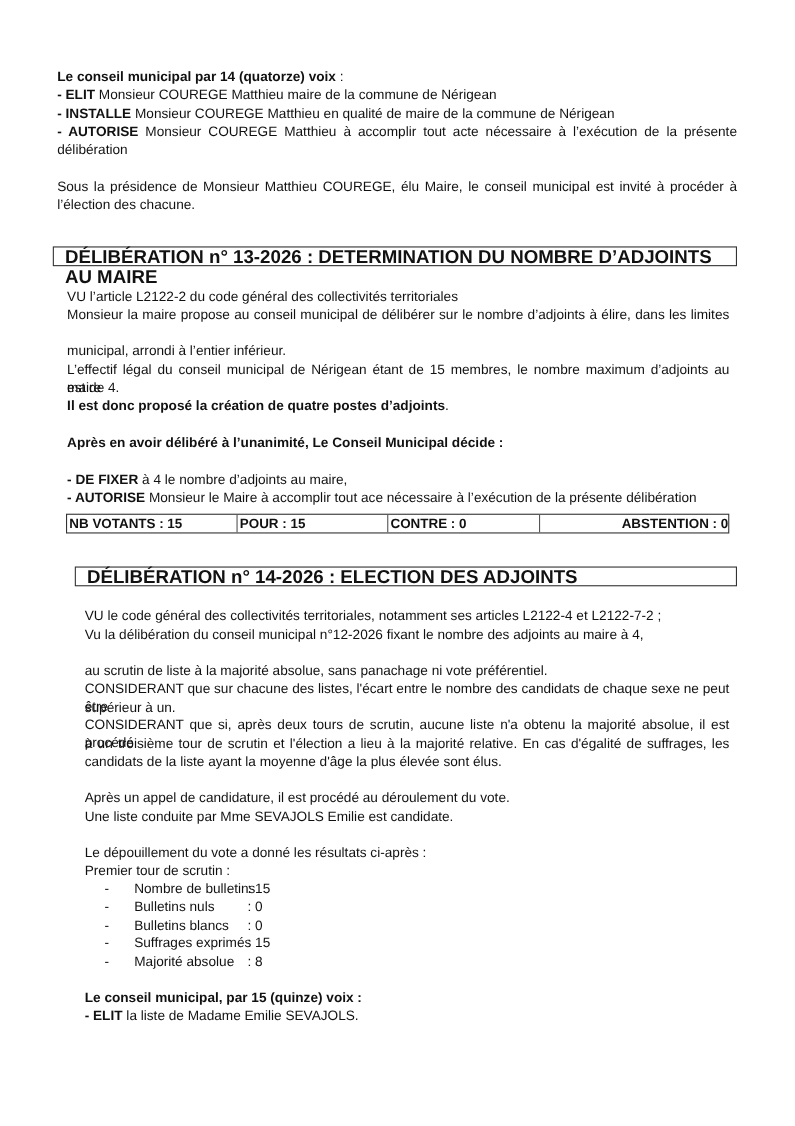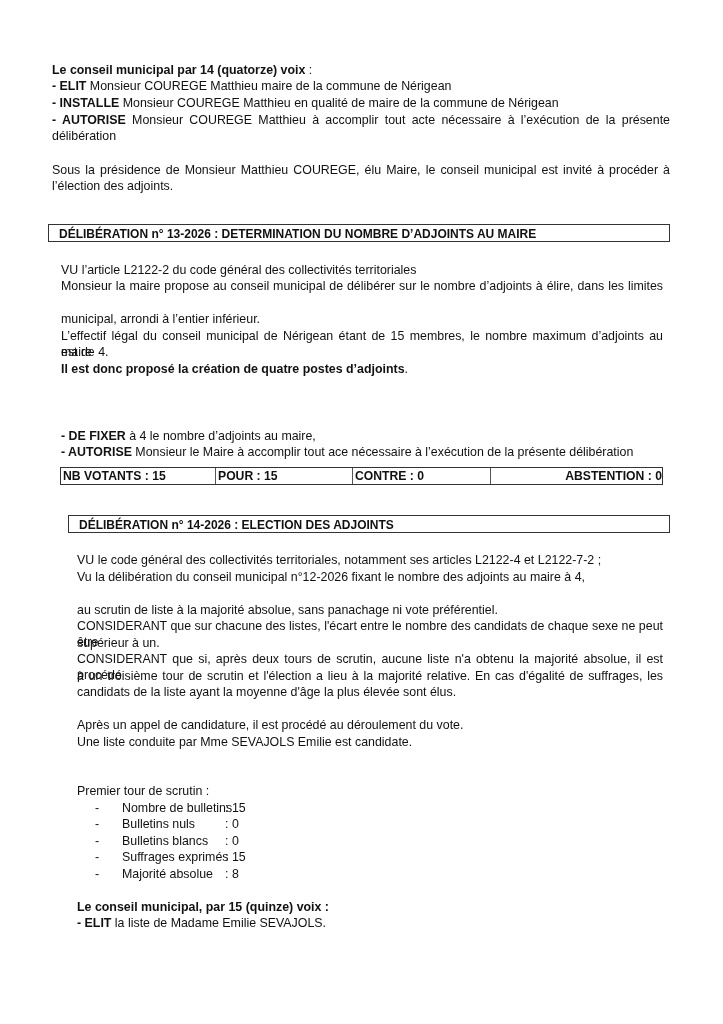--- a/index.html
+++ b/index.html
@@ -8,21 +8,21 @@
     font-family: "Liberation Sans", sans-serif; color: #111111;
     font-size: 12.4px;
   }
   .page { position: absolute; left: 0; top: 0; width: 710px; height: 1024px; }
   .line { position: absolute; white-space: nowrap; line-height: 16px; }
   .b { font-weight: bold; }
   .just { text-align: justify; text-align-last: justify; white-space: normal; }
   .box {
     position: absolute; border: 1.3px solid #333333; height: 18px;
     line-height: 18px; padding-left: 10px; font-weight: bold; box-sizing: border-box;
-    font-size: 12px;
+    font-size: 17px;
   }
   .vote-table {
     position: absolute; left: 60px; top: 467px; width: 603px; height: 18px;
     border: 1.3px solid #333333; box-sizing: border-box; display: flex;
   }
   .vote-cell {
     height: 100%; line-height: 16px; padding-left: 2px; font-weight: bold;
     box-sizing: border-box; border-right: 1.3px solid #555555; font-size: 12.2px;
   }
   .vote-cell:last-child { border-right: none; }
@@ -44,34 +44,35 @@
   </div>
   <div class="line" style="left:52px; top:95px;">
     <span class="b">- INSTALLE</span><span> Monsieur COUREGE Matthieu en qualité de maire de la commune de Nérigean</span>
   </div>
   <div class="line just" style="left:52px; top:112px; width:618px;">
     <span class="b">- AUTORISE</span><span>  Monsieur COUREGE Matthieu à accomplir tout acte nécessaire à l’exécution de la présente</span>
   </div>
   <div class="line" style="left:52px; top:128px;">délibération</div>
 
   <div class="line just" style="left:52px; top:162px; width:618px;">Sous la présidence de Monsieur Matthieu COUREGE, élu Maire, le conseil municipal est invité à procéder à</div>
-  <div class="line" style="left:52px; top:178px;">l’élection des adjoints.</div>
+  <div class="line" style="left:52px; top:178px;">l’élection des chacune.</div>
 
   <div class="box" style="left:48px; top:224px; width:622px;">DÉLIBÉRATION n°  13-2026 : DETERMINATION DU NOMBRE D’ADJOINTS AU MAIRE</div>
 
   <div class="line" style="left:61px; top:262px;">VU l’article L2122-2 du code général des collectivités territoriales</div>
   <div class="line just" style="left:61px; top:278px; width:602px;">Monsieur la maire propose au conseil municipal de délibérer sur le nombre d’adjoints à élire, dans les limites</div>
   <div class="line" style="left:61px; top:311px;">municipal, arrondi à l’entier inférieur.</div>
   <div class="line just" style="left:61px; top:328px; width:602px;">L’effectif légal du conseil municipal de Nérigean étant de 15 membres, le nombre maximum d’adjoints au maire</div>
   <div class="line" style="left:61px; top:344px;">est de 4.</div>
 
   <div class="line" style="left:61px; top:361px;">
     <span class="b">Il est donc proposé la création de quatre postes d’adjoints</span><span>.</span>
   </div>
 
+  <div class="line b" style="left:61px; top:394px;">Après en avoir délibéré à l’unanimité, Le Conseil Municipal décide :</div>
 
   <div class="line" style="left:61px; top:428px;">
     <span class="b">- DE FIXER</span><span> à 4 le nombre d’adjoints au maire,</span>
   </div>
   <div class="line" style="left:61px; top:444px;">
     <span class="b">- AUTORISE</span><span> Monsieur le Maire à accomplir tout ace nécessaire à l’exécution de la présente délibération</span>
   </div>
 
   <div class="vote-table">
     <div class="vote-cell" style="width:155px;">NB VOTANTS : 15</div>
@@ -87,20 +88,21 @@
   <div class="line" style="left:77px; top:602px;">au scrutin de liste à la majorité absolue, sans panachage ni vote préférentiel.</div>
   <div class="line just" style="left:77px; top:618px; width:586px;">CONSIDERANT que sur chacune des listes, l'écart entre le nombre des candidats de chaque sexe ne peut être</div>
   <div class="line" style="left:77px; top:635px;">supérieur à un.</div>
   <div class="line just" style="left:77px; top:651px; width:586px;">CONSIDERANT que si, après deux tours de scrutin, aucune liste n'a obtenu la majorité absolue, il est procédé</div>
   <div class="line just" style="left:77px; top:668px; width:586px;">à un troisième tour de scrutin et l'élection a lieu à la majorité relative. En cas d'égalité de suffrages, les</div>
   <div class="line" style="left:77px; top:684px;">candidats de la liste ayant la moyenne d'âge la plus élevée sont élus.</div>
 
   <div class="line" style="left:77px; top:717px;">Après un appel de candidature, il est procédé au déroulement du vote.</div>
   <div class="line" style="left:77px; top:734px;">Une liste conduite par Mme SEVAJOLS Emilie est candidate.</div>
 
+  <div class="line" style="left:77px; top:767px;">Le dépouillement du vote a donné les résultats ci-après :</div>
   <div class="line" style="left:77px; top:783px;">Premier tour de scrutin :</div>
 
   <div class="res-row" style="left:95px; top:800px;">
     <span class="res-dash">-</span>
     <span class="res-label">Nombre de bulletins</span>
     <span class="res-value">: 15</span>
   </div>
   <div class="res-row" style="left:95px; top:816px;">
     <span class="res-dash">-</span>
     <span class="res-label">Bulletins nuls</span>

